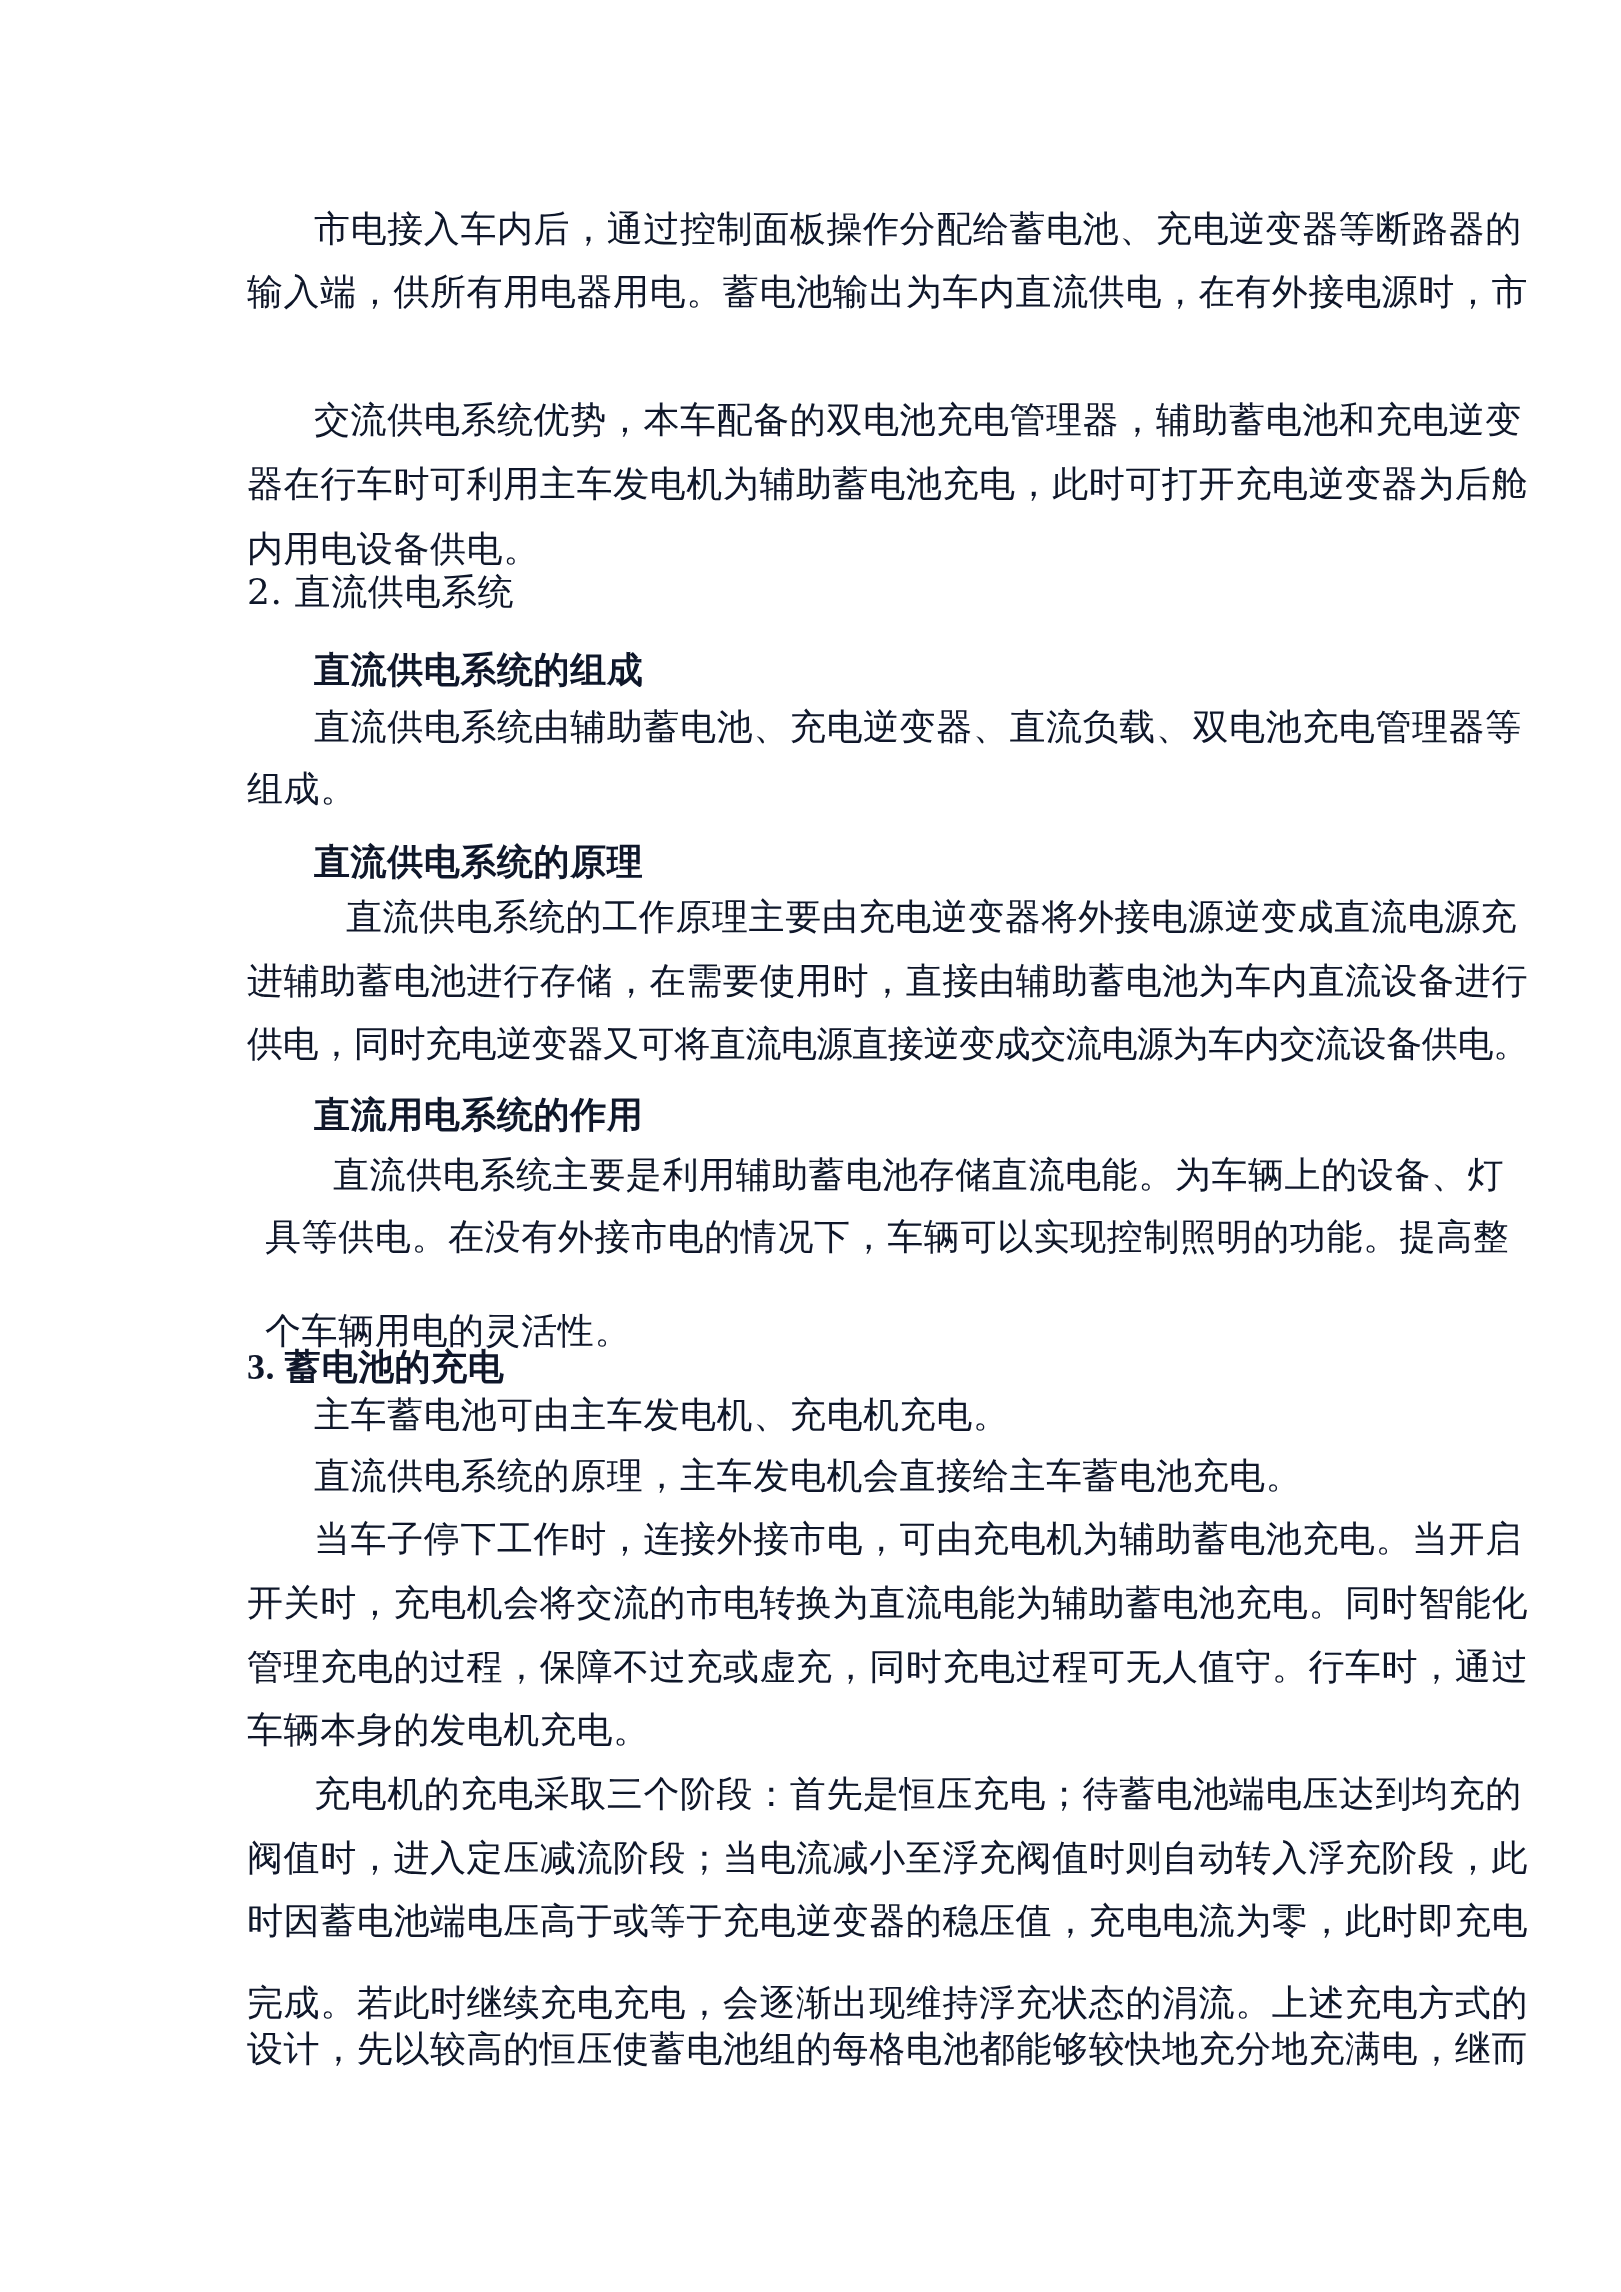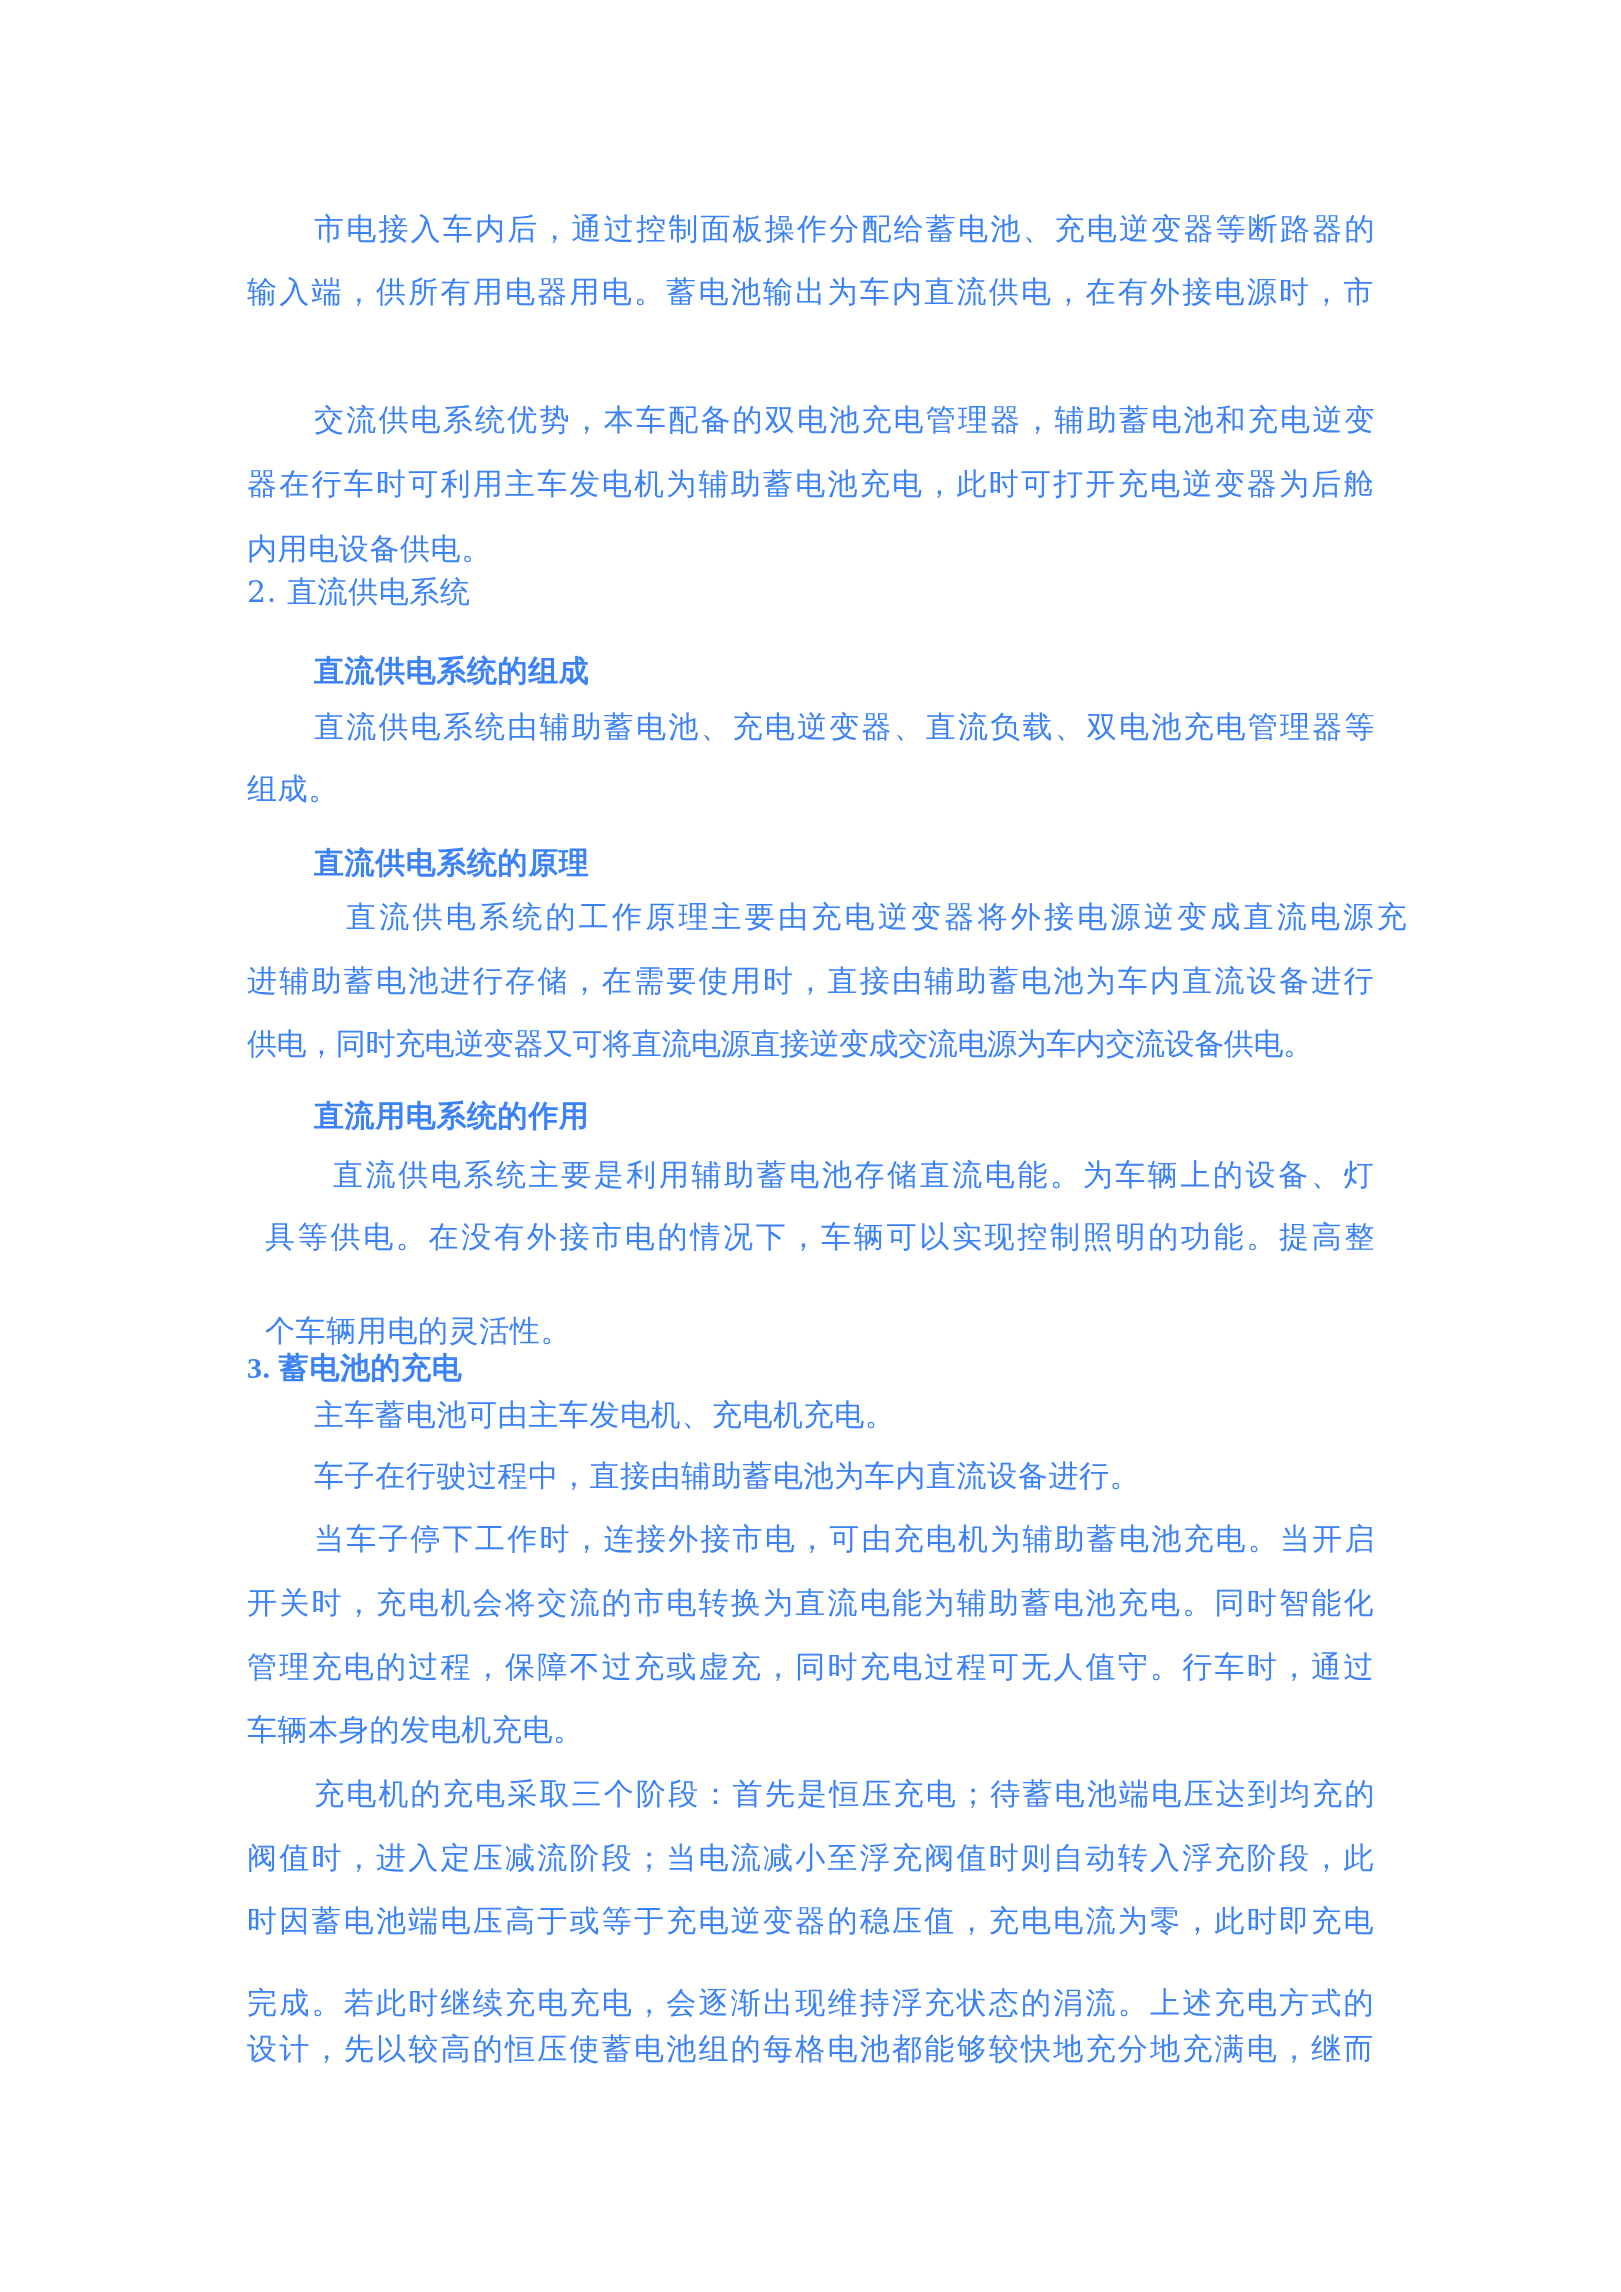--- a/index.html
+++ b/index.html
@@ -19,24 +19,24 @@
     position: absolute;
     left: 0; top: 0;
     width: 1621px;
     height: 2293px;
     background: #ffffff;
   }
   .line {
     position: absolute;
     height: 39px;
     line-height: 39px;
-    font-size: 30px;
+    font-size: 36px;
     white-space: nowrap;
     letter-spacing: 0.6px;
-    color: #3b82f6;
+    color: #0f172a;
   }
   .justify {
     width: 1127px;
     text-align: justify;
     text-align-last: justify;
   }
   .justify-indent {
     width: 1061px;
     text-align: justify;
     text-align-last: justify;
@@ -81,21 +81,21 @@
   <div class="line" style="left:247px; top:1024px; letter-spacing:-0.4px;">供电，同时充电逆变器又可将直流电源直接逆变成交流电源为车内交流设备供电。</div>
 
   <div class="line bold" style="left:314px; top:1088px;">直流用电系统的作用</div>
   <div class="line justify-shift-indent" style="left:333px; top:1155px;">直流供电系统主要是利用辅助蓄电池存储直流电能。为车辆上的设备、灯</div>
   <div class="line justify-shift" style="left:265px; top:1217px;">具等供电。在没有外接市电的情况下，车辆可以实现控制照明的功能。提高整</div>
   <div class="line" style="left:265px; top:1279px;margin-top:32px;">个车辆用电的灵活性。</div>
 
   <div class="line bold" style="left:247px; top:1340px;">3. 蓄电池的充电</div>
 
   <div class="line" style="left:314px; top:1395px;">主车蓄电池可由主车发电机、充电机充电。</div>
-  <div class="line" style="left:314px; top:1456px;">车子在行驶过程中，直接由辅助蓄电池为车内直流设备进行。</div>
+  <div class="line" style="left:314px; top:1456px;">直流供电系统的原理，主车发电机会直接给主车蓄电池充电。</div>
 
   <div class="line justify-indent" style="left:314px; top:1519px;">当车子停下工作时，连接外接市电，可由充电机为辅助蓄电池充电。当开启</div>
   <div class="line justify" style="left:247px; top:1583px;">开关时，充电机会将交流的市电转换为直流电能为辅助蓄电池充电。同时智能化</div>
   <div class="line justify" style="left:247px; top:1647px;">管理充电的过程，保障不过充或虚充，同时充电过程可无人值守。行车时，通过</div>
   <div class="line" style="left:247px; top:1710px;">车辆本身的发电机充电。</div>
 
   <div class="line justify-indent" style="left:314px; top:1774px;">充电机的充电采取三个阶段：首先是恒压充电；待蓄电池端电压达到均充的</div>
   <div class="line justify" style="left:247px; top:1838px;">阀值时，进入定压减流阶段；当电流减小至浮充阀值时则自动转入浮充阶段，此</div>
   <div class="line justify" style="left:247px; top:1901px;">时因蓄电池端电压高于或等于充电逆变器的稳压值，充电电流为零，此时即充电</div>
   <div class="line justify" style="left:247px; top:1983px;">完成。若此时继续充电充电，会逐渐出现维持浮充状态的涓流。上述充电方式的</div>

